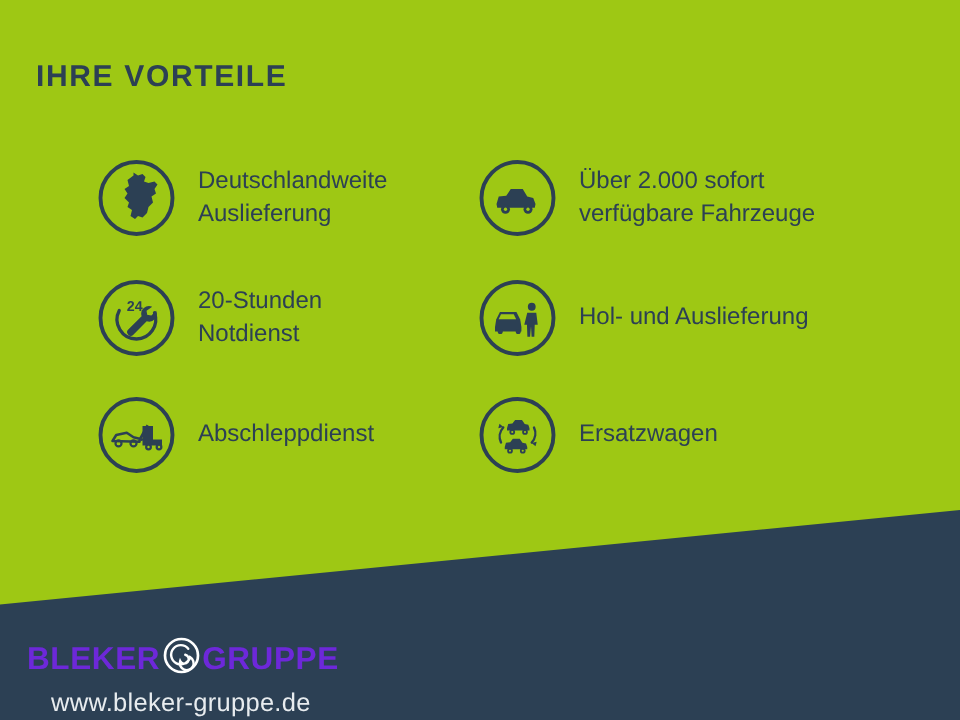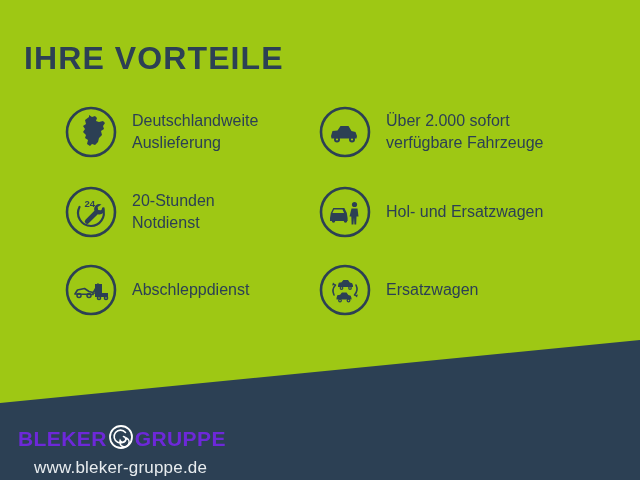--- a/index.html
+++ b/index.html
@@ -21,21 +21,21 @@
     left: 0; top: 0;
     width: 640px; height: 480px;
     background: #2c4054;
     clip-path: polygon(0 403px, 640px 340px, 640px 480px, 0 480px);
   }
   
   .headline {
     position: absolute;
     left: 24px;
     top: 40px;
-    font-size: 32px;
+    font-size: 20px;
     font-weight: bold;
     letter-spacing: 1.1px;
     color: #2c4054;
     white-space: nowrap;
   }
   
   .features {
     position: absolute;
     left: 0; top: 92px;
     width: 640px;
@@ -182,21 +182,21 @@
 
             <path d="M12 33 l0.8 -5 l2.5 -5 l11 0 l2.5 5 l0.8 5 l0 3 l-17.6 0 z" fill="#2c4054"></path>
             <path d="M16 24.5 l8.5 0 l1.6 3.4 l-11.7 0 z" fill="#9ec814"></path>
             <circle cx="15.5" cy="36" r="1.7" fill="#2c4054"></circle>
             <circle cx="27.5" cy="36" r="1.7" fill="#2c4054"></circle>
 
             <circle cx="36.5" cy="19.5" r="2.6" fill="#2c4054"></circle>
             <path d="M33.5 23.5 l6 0 l1 8 l-2 0 l-0.3 8 l-1.8 0 l-0.4 -7 l-0.6 7 l-1.8 0 l-0.3 -8 l-1.8 0 z" fill="#2c4054"></path>
           </svg>
         </span>
-        <span class="feature-label">Hol- und Ersatzwagen</span>
+        <span class="feature-label">Hol- und Auslieferung</span>
       </div>
 
       <div class="feature row-3">
         <span class="icon-circle">
           <svg width="54" height="54" viewBox="0 0 54 54">
             <circle cx="27" cy="27" r="24" fill="none" stroke="#2c4054" stroke-width="2.6"></circle>
 
             <path d="M20 22.5 l0.8 -2.8 l2.8 -0.4 l1.8 -2.3 l4.6 0 l1.8 2.6 l2.4 0.6 l0.8 2.3 l0 1.5 l-15 0 z" fill="#2c4054"></path>
             <circle cx="23.5" cy="25" r="1.9" fill="#2c4054"></circle>
             <circle cx="32" cy="25" r="1.9" fill="#2c4054"></circle>

